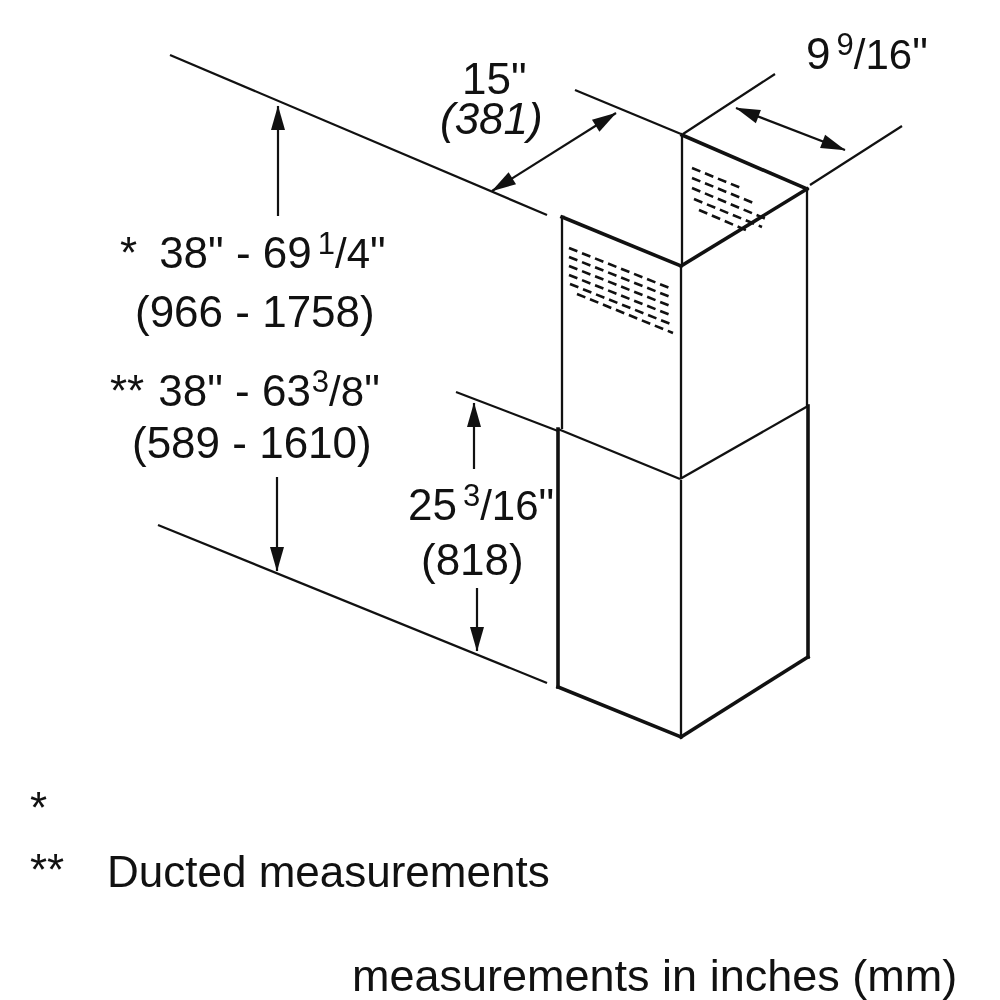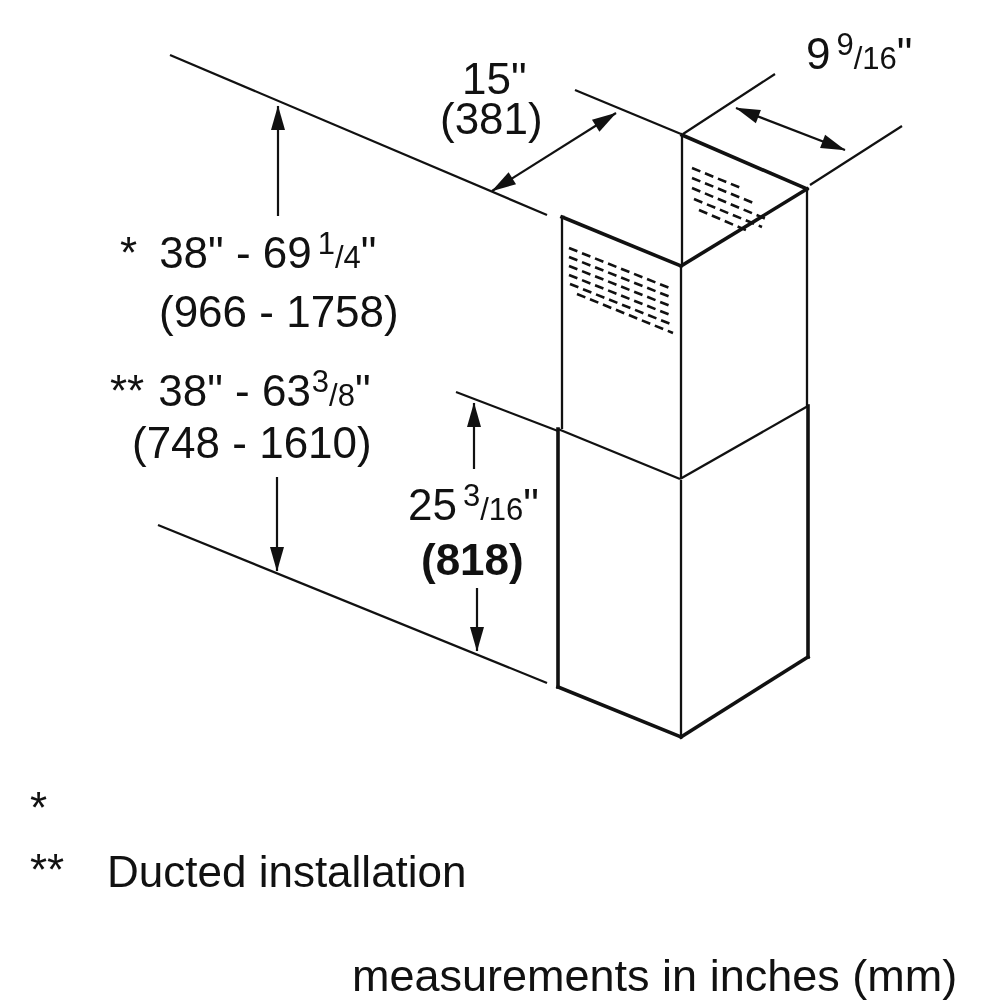--- a/index.html
+++ b/index.html
@@ -4,21 +4,21 @@
 <style>
   html,body{margin:0;padding:0;background:#ffffff;}
   #canvas{
     position:relative;width:1000px;height:1000px;background:#ffffff;overflow:hidden;
     font-family:"Liberation Sans", sans-serif;color:#111;
   }
   #drawing{position:absolute;left:0;top:0;}
   .lbl{position:absolute;font-size:44px;line-height:1.0;white-space:nowrap;color:#111;}
   .fnum{font-size:31px;position:relative;top:-14px;margin-left:6px;}
   .fnum.tight{margin-left:1px;}
-  .fden{font-size:31px;}
+  .fden{font-size:42px;}
   .marker-gap{display:inline-block;}
   .fn{position:absolute;font-size:44px;white-space:nowrap;}
   .footer{position:absolute;font-size:45px;white-space:nowrap;}
 </style>
 </head>
 <body>
 
 <div id="canvas">
 
   <svg id="drawing" width="1000" height="1000" viewBox="0 0 1000 1000">
@@ -80,32 +80,32 @@
 
       <line x1="692" y1="168" x2="741" y2="188"></line>
       <line x1="692" y1="178" x2="756" y2="204"></line>
       <line x1="692" y1="188" x2="766" y2="219"></line>
       <line x1="694" y1="199" x2="762" y2="227"></line>
       <line x1="699" y1="210" x2="748" y2="231"></line>
     </g>
   </svg>
 
   <div class="lbl" style="left:462px;top:57px;">15"</div>
-  <div class="lbl" style="left:440px;top:97px;">(381)</div>
+  <div class="lbl" style="left:440px;top:97px;font-style:italic;">(381)</div>
 
   <div class="lbl" style="left:806px;top:32px;"><span>9</span><span class="fnum">9</span><span class="fden">/16</span><span>"</span></div>
 
   <div class="lbl" style="left:120px;top:231px;"><span>*</span><span class="marker-gap" style="width:22px;"></span><span>38" - 69</span><span class="fnum">1</span><span class="fden">/4</span><span>"</span></div>
-  <div class="lbl" style="left:135px;top:290px;margin-left:24px;">(966 - 1758)</div>
+  <div class="lbl" style="left:135px;top:290px;">(966 - 1758)</div>
 
   <div class="lbl" style="left:110px;top:369px;"><span>**</span><span class="marker-gap" style="width:14px;"></span><span>38" - 63</span><span class="fnum tight">3</span><span class="fden">/8</span><span>"</span></div>
-  <div class="lbl" style="left:132px;top:421px;">(748 - 1610)</div>
+  <div class="lbl" style="left:132px;top:421px;">(589 - 1610)</div>
 
   <div class="lbl" style="left:408px;top:483px;"><span>25</span><span class="fnum">3</span><span class="fden">/16</span><span>"</span></div>
-  <div class="lbl" style="left:421px;top:538px;font-weight:bold;">(818)</div>
+  <div class="lbl" style="left:421px;top:538px;">(818)</div>
 
   <div class="fn" style="left:30px;top:783px;">*</div>
   <div class="fn" style="left:30px;top:845px;">**</div>
-  <div class="fn" style="left:107px;top:847px;">Ducted installation</div>
+  <div class="fn" style="left:107px;top:847px;">Ducted measurements</div>
 
   <div class="footer" style="left:352px;top:950px;">measurements in inches (mm)</div>
 
 </div>
 
 </body></html>

